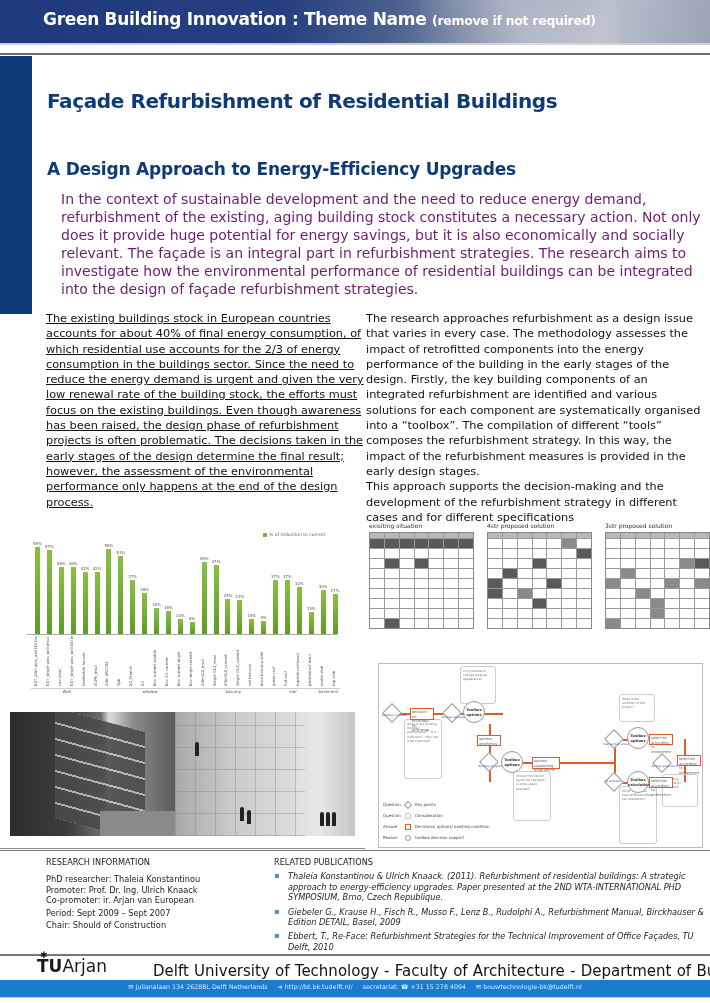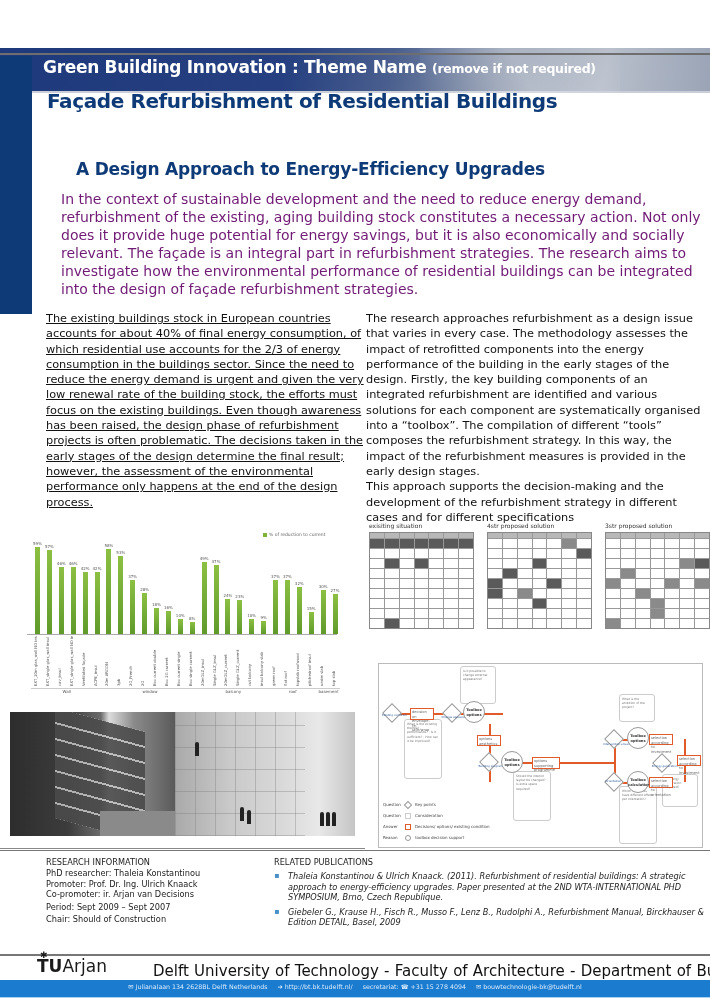--- a/index.html
+++ b/index.html
@@ -1,33 +1,33 @@
 <!DOCTYPE html>
 <html><head>
 <meta charset="utf-8">
 <style>
   * { box-sizing: border-box; margin: 0; padding: 0; }
   html, body { width: 710px; height: 1003px; background: #ffffff; overflow: hidden; }
   body { position: relative; font-family: "DejaVu Sans", sans-serif; color: #111; }
 
   .banner { position: absolute; left: 0; top: 0; width: 710px; height: 45px;
     background: linear-gradient(100deg, #1f3a7c 0%, #253f80 40%, #4a5f8e 55%, #8d98ad 70%, #b8bfcb 85%, #9aa4b6 100%);
-    border-bottom: 2px solid #c9ced8; margin-top: 48px; }
+    border-bottom: 2px solid #c9ced8; }
   .banner .diag { position: absolute; left: 420px; top: 0; width: 200px; height: 45px;
     background: linear-gradient(60deg, rgba(255,255,255,0) 0%, rgba(255,255,255,0.25) 50%, rgba(255,255,255,0) 100%); }
   .banner-title { position: absolute; left: 43px; top: 9px; font-family: "DejaVu Sans", sans-serif; font-weight: bold;
     font-size: 17px; color: #fff; white-space: nowrap; letter-spacing: -0.3px; }
   .banner-title .sub { font-size: 12.5px; }
 
   .rule { position: absolute; left: 0; width: 710px; height: 2px; background: #6e6e6e; }
   .side-stripe { position: absolute; left: 0; top: 56px; width: 32px; height: 258px; background: #0e3b78; }
 
   .title { position: absolute; left: 47px; top: 86px; width: 650px; font-weight: bold; font-size: 20px;
     line-height: 30px; color: #0e3b78; letter-spacing: -0.4px; }
-  .subtitle { position: absolute; left: 47px; top: 159px; font-weight: bold; font-size: 17px; color: #0e3b78; letter-spacing: -0.2px; margin-left: 29px; }
+  .subtitle { position: absolute; left: 47px; top: 159px; font-weight: bold; font-size: 17px; color: #0e3b78; letter-spacing: -0.2px; }
   .intro { position: absolute; left: 61px; top: 190px; width: 660px; font-size: 14px; line-height: 18px; color: #701a75; }
 
   .col { position: absolute; font-size: 11.3px; line-height: 15.3px; color: #111; }
   .col-left { left: 46px; top: 311px; width: 318px; text-decoration: underline; }
   .col-right { left: 366px; top: 311px; width: 340px; }
 
   
   .chart { position: absolute; left: 10px; top: 528px; width: 335px; height: 140px; }
   .chart .legend { position: absolute; left: 253px; top: 4px; font-size: 4.5px; color: #666; white-space: nowrap; }
   .chart .legend .sw { display: inline-block; width: 4px; height: 4px; background: #7fb33a; margin-right: 2px; vertical-align: middle; }
@@ -70,21 +70,21 @@
   .fl-circ { position: absolute; width: 22px; height: 22px; border: 1px solid #999; border-radius: 50%; background: #fff;
     font-size: 3.6px; font-weight: bold; color: #333; text-align: center; line-height: 4.5px; padding-top: 6px; }
   .fl-note { position: absolute; border: 1px solid #ccc; border-radius: 3px; font-size: 3px; color: #777; line-height: 4.2px; padding: 2px; }
   .fl-line { position: absolute; background: #e05a2a; }
   .fl-legend { position: absolute; left: 4px; font-size: 4px; color: #444; white-space: nowrap; }
   .fl-legend .k { display: inline-block; width: 20px; }
   .lg-sym { display: inline-block; width: 6px; height: 6px; border: 1px solid #999; vertical-align: middle; margin: 0 4px 0 2px; }
 
   
   .info { position: absolute; left: 46px; top: 857px; width: 215px; font-size: 8.2px; line-height: 10.4px; color: #222; }
-  .info .p1 { margin-top: 1px; }
+  .info .p1 { margin-top: 7px; }
   .pubs { position: absolute; left: 274px; top: 857px; width: 432px; font-size: 8.2px; line-height: 10.4px; color: #222; }
   .pubs ul { list-style: none; margin-top: 4px; }
   .pubs li { position: relative; padding-left: 14px; font-style: italic; margin-bottom: 4px; }
   .pubs li::before { content: "\25AA"; position: absolute; left: 0; top: 0; color: #4a90c8; font-style: normal; font-size: 8px; }
   .logo { position: absolute; left: 37px; top: 956px; font-size: 17px; color: #1a1a1a; white-space: nowrap; }
   .logo .tu { font-weight: bold; }
   .logo .flame { position: absolute; left: 3px; top: -6px; font-size: 9px; }
   .footer-orgs { position: absolute; left: 153px; top: 962px; font-size: 15px; color: #111; white-space: nowrap; word-spacing: 0.5px; }
   .contact-bar { position: absolute; left: 0; top: 980px; width: 710px; height: 17px; background: #1a7bcf; }
   .contact { position: absolute; left: 0; top: 983px; width: 710px; text-align: center; font-size: 6.3px; color: #d9ecff; white-space: nowrap; }
@@ -504,30 +504,31 @@
   <div class="fl-legend" style="top:149px"><span class="k">Question</span><span class="lg-sym" style="border-color:#ccc"></span><span>Consideration</span></div>
   <div class="fl-legend" style="top:160px"><span class="k">Answer</span><span class="lg-sym" style="border:1.5px solid #e05a2a"></span><span>Decisions/ options/ existing condition</span></div>
   <div class="fl-legend" style="top:171px"><span class="k">Reason</span><span class="lg-sym" style="border-radius:50%"></span><span>toolbox decision support</span></div>
 </div>
 <div class="rule" style="top:850px;height:1px;background:#777"></div>
 
 <div class="info">
   <div>RESEARCH INFORMATION</div>
   <div class="p1">PhD researcher:  Thaleia Konstantinou</div>
   <div>Promoter: Prof. Dr. Ing. Ulrich Knaack</div>
-  <div>Co-promoter:  ir. Arjan van Decisions</div>
+  <div>Co-promoter:  ir. Arjan van European</div>
   <div style="margin-top:2px">Period: Sept 2009 – Sept 2007</div>
   <div style="margin-top:2px">Chair: Should of Construction</div>
 </div>
 
 <div class="pubs">
   <div>RELATED PUBLICATIONS</div>
   <ul>
     <li>Thaleia Konstantinou &amp; Ulrich Knaack. (2011). Refurbishment of residential buildings: A strategic approach to energy-efficiency upgrades. Paper presented at the 2ND WTA-INTERNATIONAL PHD SYMPOSIUM, Brno, Czech Republique.</li>
     <li>Giebeler G., Krause H., Fisch R., Musso F., Lenz B., Rudolphi A., Refurbishment Manual, Birckhauser &amp; Edition DETAIL, Basel, 2009</li>
+    <li>Ebbert, T., Re-Face: Refurbishment Strategies for the Technical Improvement of Office Façades, TU Delft, 2010</li>
   </ul>
 </div>
 
 <div class="rule" style="top:954px;height:2px;background:#777"></div>
 
 <div class="logo">
   <span class="flame">✱</span>
   <span class="tu">TU</span><span>Arjan</span>
 </div>
 <div class="footer-orgs">Delft University of Technology  -  Faculty of Architecture  -  Department of Building Technology</div>

